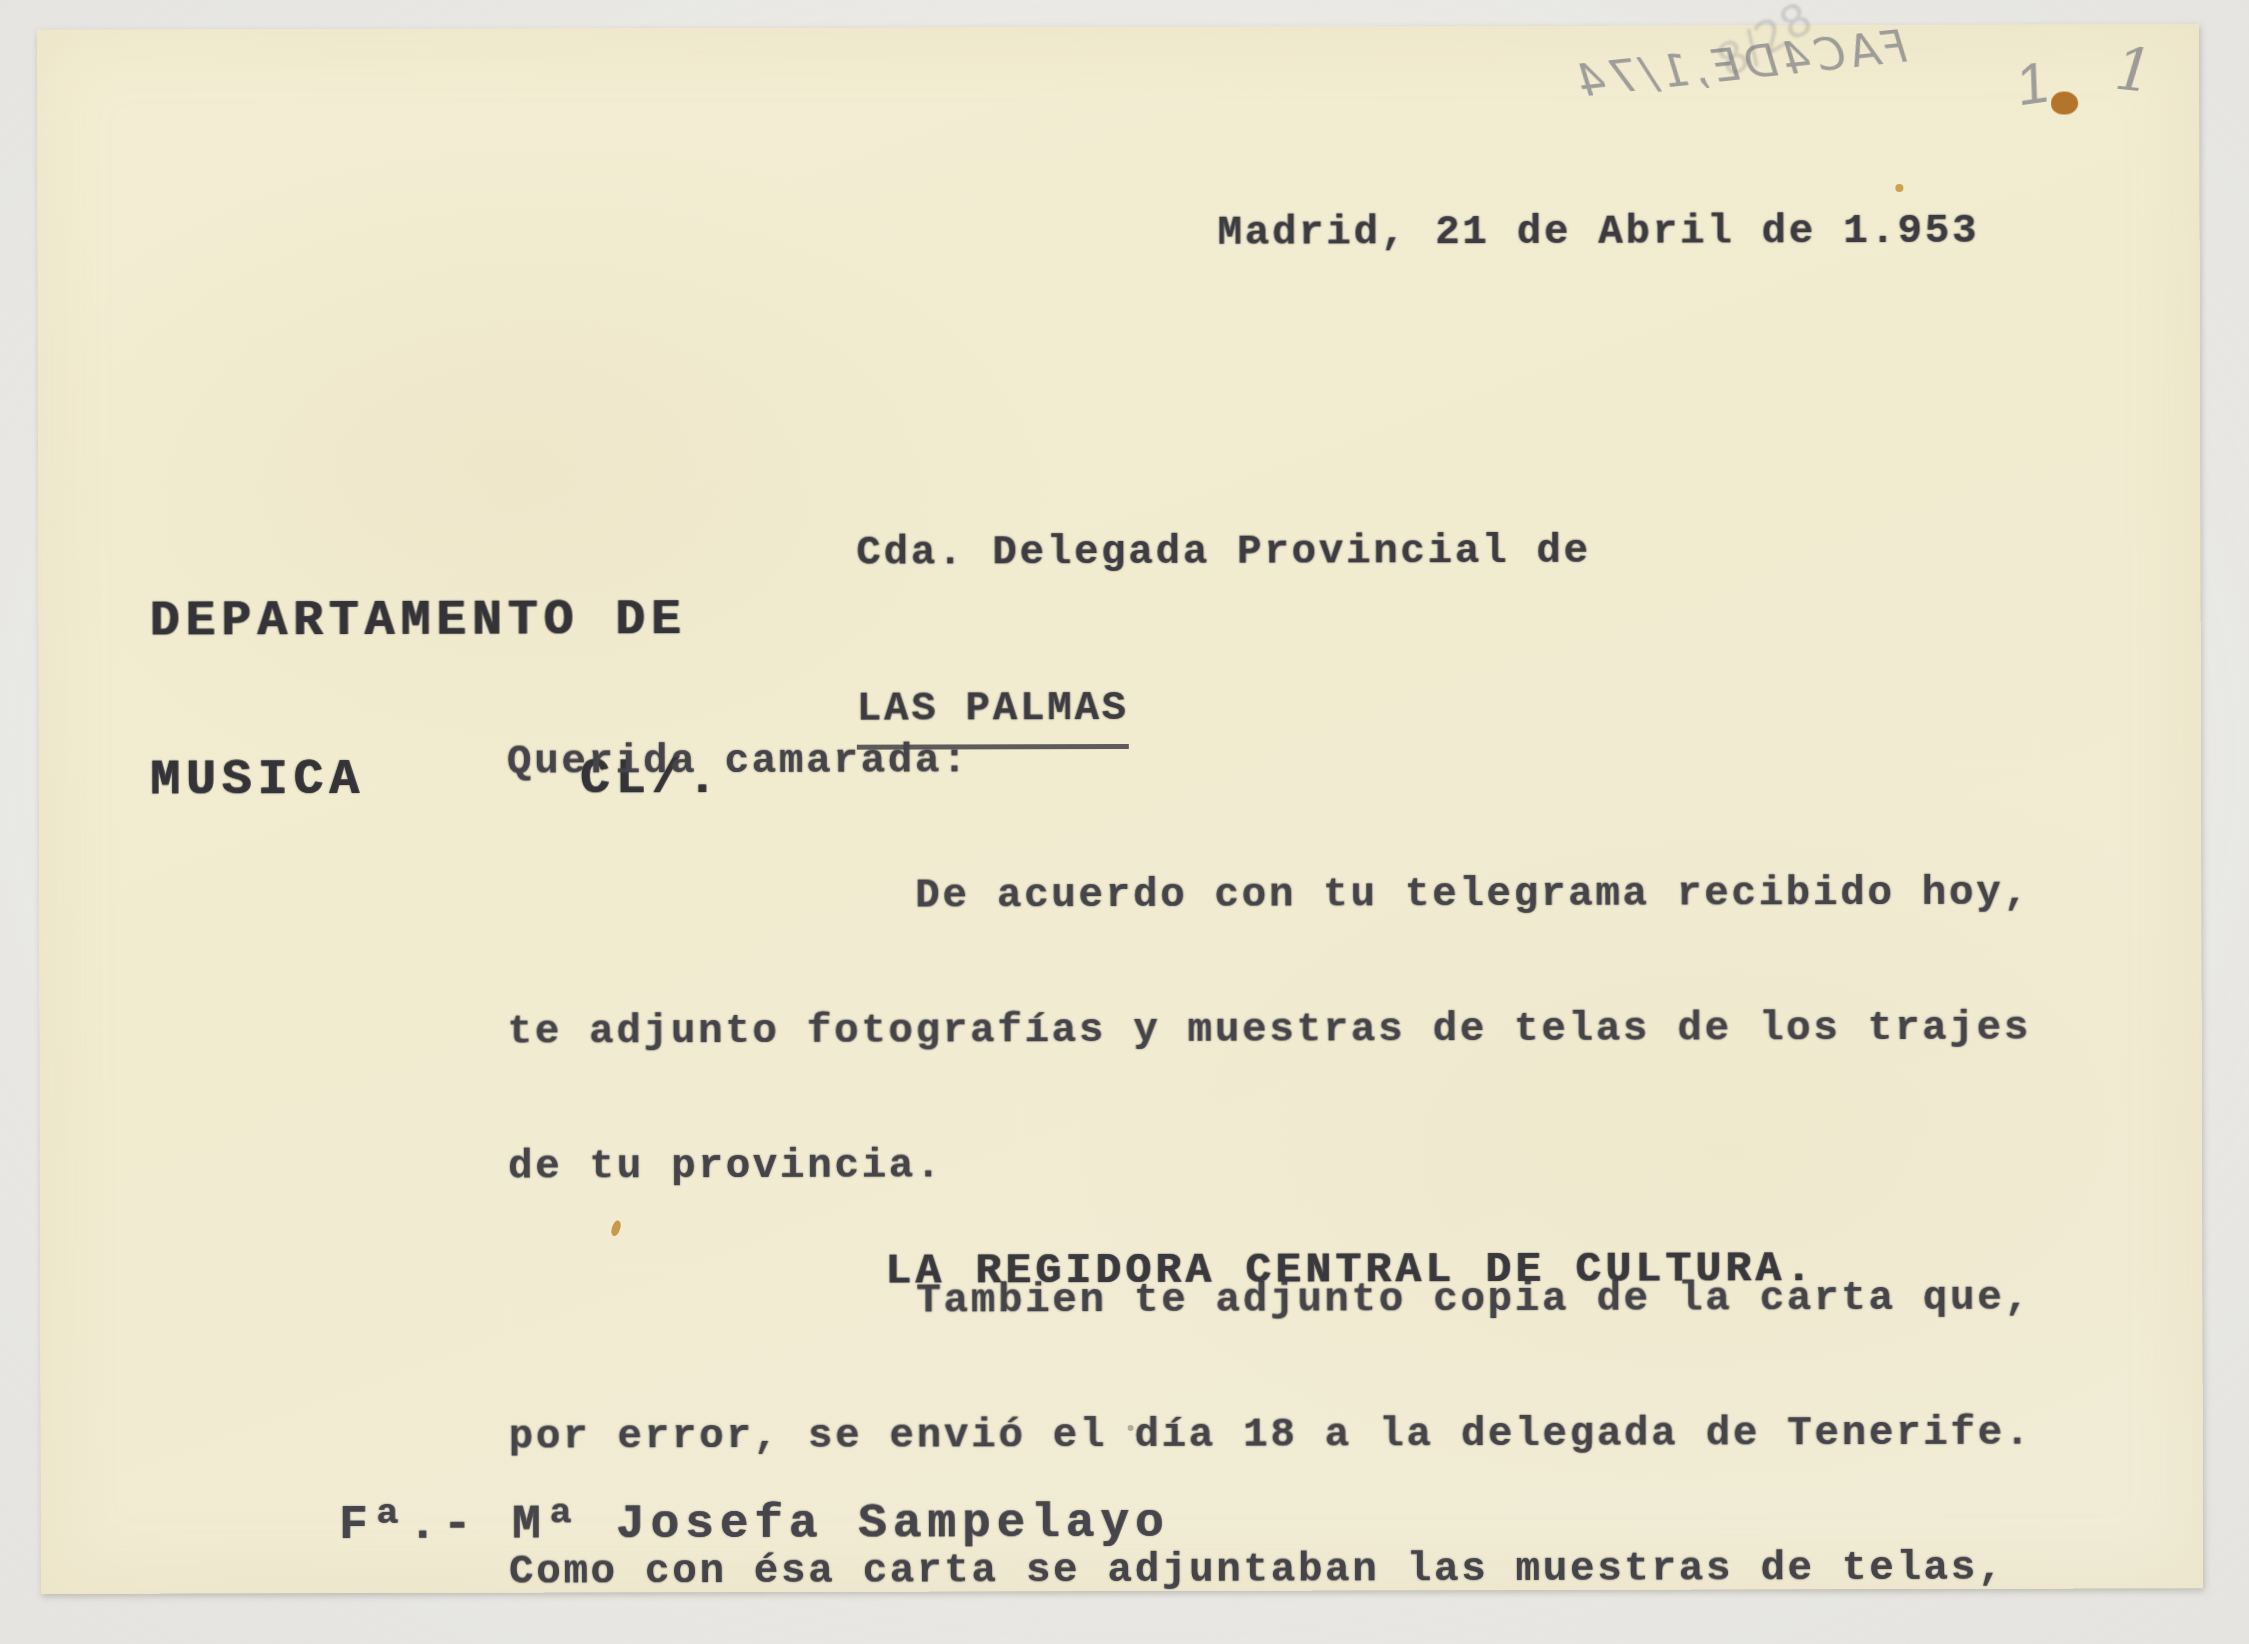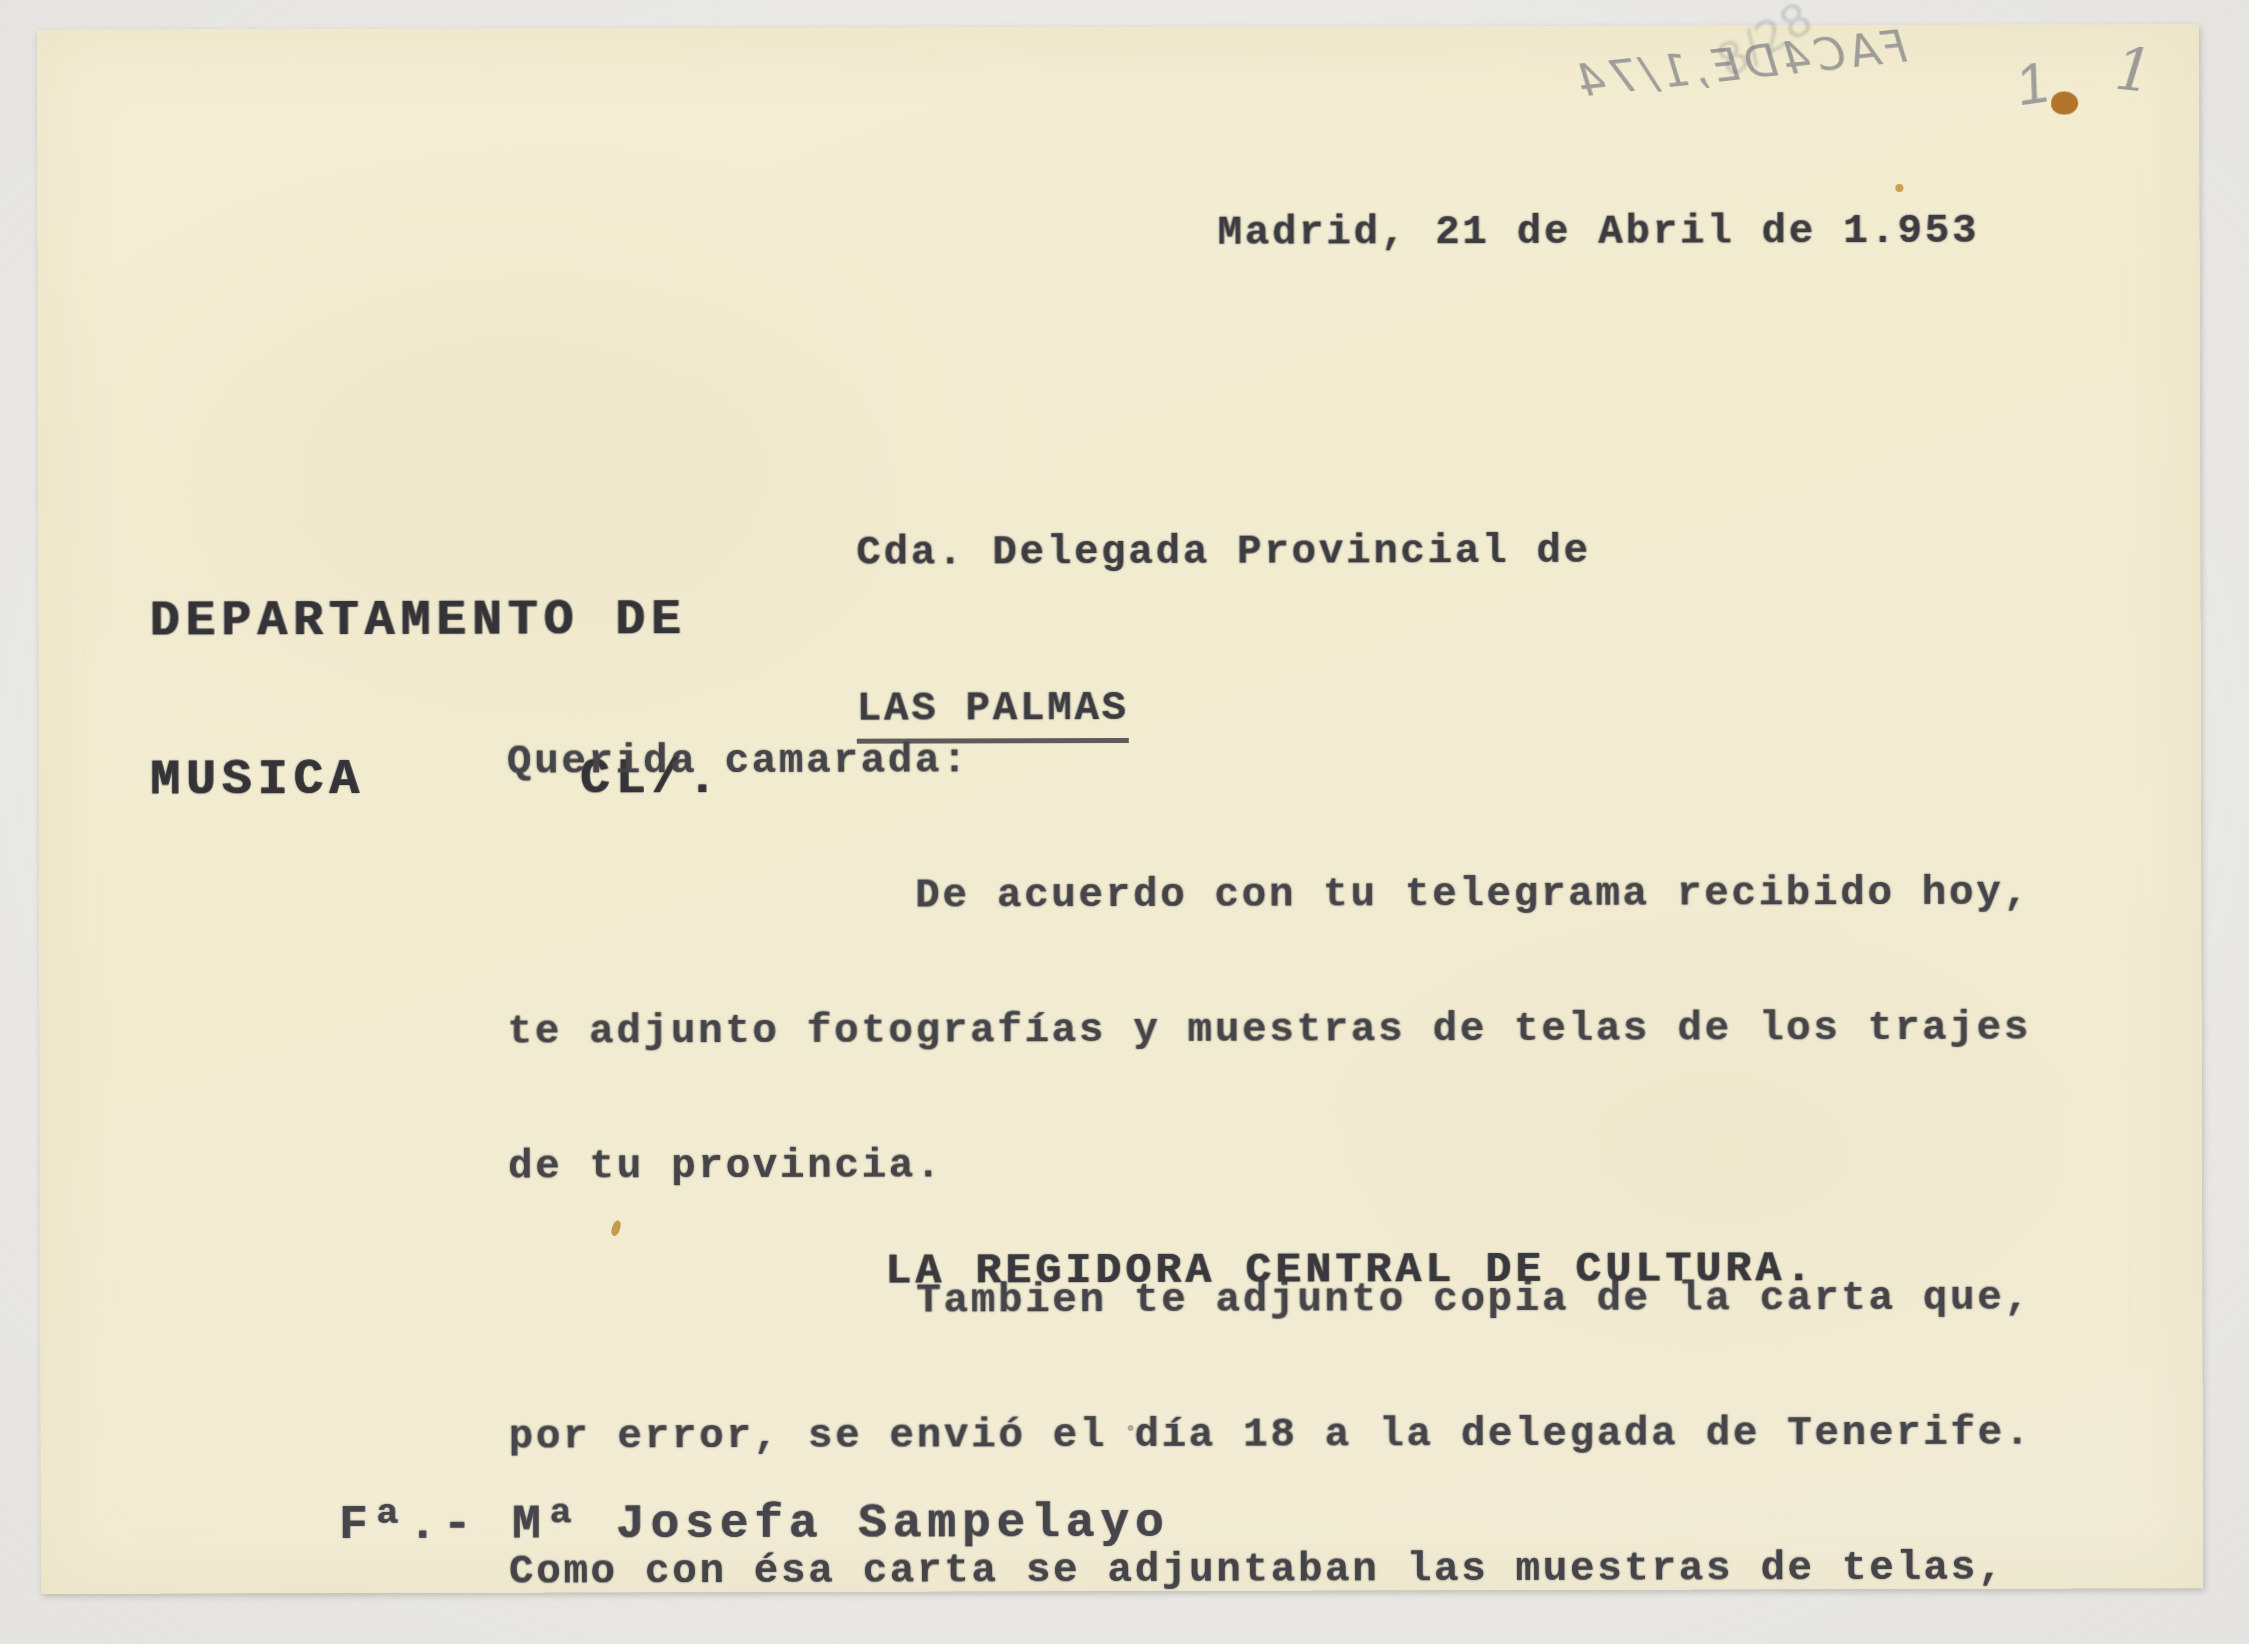--- a/index.html
+++ b/index.html
@@ -28,21 +28,21 @@
     text-shadow:0 0 1.9px rgba(62,60,64,0.75);
     filter:blur(0.4px);
   }
   .date{left:1180px;top:184px;color:#3c3b40;}
   .dept{
     left:111px;top:459px;font-size:50px;line-height:53px;letter-spacing:5.8px;
     color:#343338;
     text-shadow:1px 0 0 rgba(51,50,54,0.85), 0 0 1.9px rgba(51,50,54,0.6);
   }
   .addressee{left:818px;top:395px;line-height:52px;color:#3d3c41;}
-  .underlined{border-bottom:5.2px solid rgba(58,56,60,0.8);padding-bottom:7px;}
+  .underlined{border-bottom:5.2px solid rgba(58,56,60,0.8);padding-bottom:13px;}
   .body-block{left:468px;top:621px;}
   .closing{
     left:845px;top:1221px;font-size:43px;letter-spacing:4.2px;color:#39383d;
     text-shadow:1px 0 0 rgba(51,50,54,0.8), 0 0 1.9px rgba(51,50,54,0.55);
   }
   .signature{
     left:298px;top:1474px;font-size:48px;letter-spacing:5.8px;color:#46454b;
     text-shadow:0.6px 0 0 rgba(60,58,64,0.7), 0 0 1.9px rgba(60,58,64,0.55);
   }
   .pencil{

